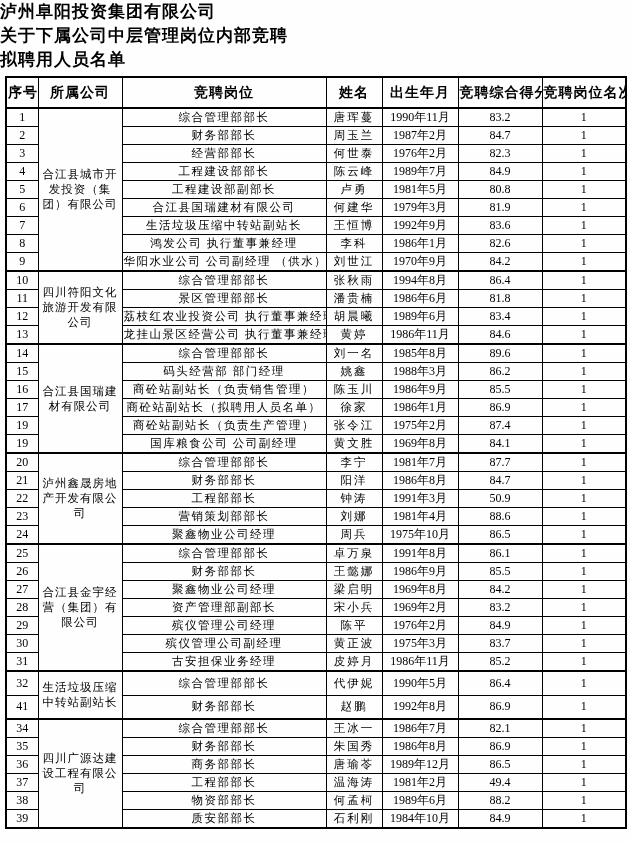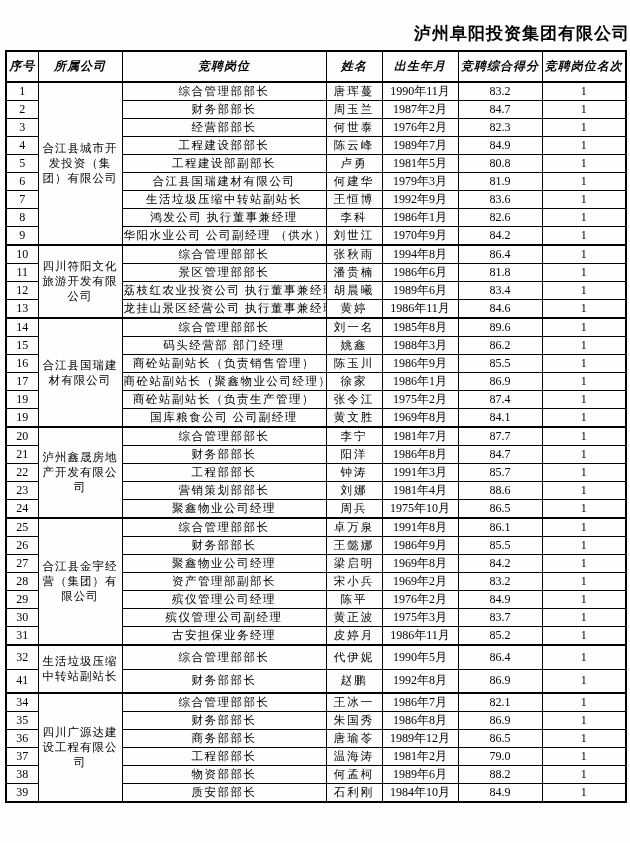--- a/index.html
+++ b/index.html
@@ -10,22 +10,21 @@
   #page {
     position: relative;
     width: 630px;
     height: 843px;
     background: #fefefe;
     font-family: "Liberation Serif", "DejaVu Serif", serif;
     color: #000;
     overflow: hidden;
   }
   #title-block {
-    padding-top: 22px;
-    text-align: right;
+    text-align: left;
     font-weight: bold;
     font-size: 17px;
     line-height: 24px;
     letter-spacing: 1px;
   }
   table {
     border-collapse: collapse;
     table-layout: fixed;
     width: 620px;
     margin: 4px 0 0 5px;
@@ -34,24 +33,23 @@
   th, td {
     border: 1px solid #000;
     padding: 0 1px;
     text-align: center;
     vertical-align: middle;
     overflow: hidden;
     white-space: nowrap;
   }
   thead th {
     height: 29px;
-    font-size: 12px;
+    font-size: 14px;
     font-weight: bold;
     letter-spacing: 1px;
-    font-style: italic;
   }
   tbody td {
     height: 17px;
     font-size: 11.5px;
   }
   tr.group-start td, tr.group-start th { border-top: 2px solid #000; }
   td.col-company {
     letter-spacing: 1px;
     white-space: normal;
     line-height: 15px;
@@ -63,20 +61,22 @@
     font-size: 12px;
     letter-spacing: 0;
   }
 </style>
 </head>
 <body>
 
 <div id="page">
   <div id="title-block">
     <div>泸州阜阳投资集团有限公司</div>
+    <div>关于下属公司中层管理岗位内部竞聘</div>
+    <div>拟聘用人员名单</div>
   </div>
 
   <table>
     <colgroup>
       <col style="width:32px">
       <col style="width:84px">
       <col style="width:204px">
       <col style="width:56px">
       <col style="width:76px">
       <col style="width:84px">
@@ -220,21 +220,21 @@
         <tr>
           <td class="col-no">16</td>
           <td class="col-position">商砼站副站长（负责销售管理）</td>
           <td class="col-name">陈玉川</td>
           <td class="col-birth">1986年9月</td>
           <td class="col-score">85.5</td>
           <td class="col-rank">1</td>
         </tr>
         <tr>
           <td class="col-no">17</td>
-          <td class="col-position">商砼站副站长（聚鑫物业公司经理）</td>
+          <td class="col-position">商砼站副站长（拟聘用人员名单）</td>
           <td class="col-name">徐家</td>
           <td class="col-birth">1986年1月</td>
           <td class="col-score">86.9</td>
           <td class="col-rank">1</td>
         </tr>
         <tr>
           <td class="col-no">19</td>
           <td class="col-position">商砼站副站长（负责生产管理）</td>
           <td class="col-name">张令江</td>
           <td class="col-birth">1975年2月</td>
@@ -264,21 +264,21 @@
           <td class="col-name">阳洋</td>
           <td class="col-birth">1986年8月</td>
           <td class="col-score">84.7</td>
           <td class="col-rank">1</td>
         </tr>
         <tr>
           <td class="col-no">22</td>
           <td class="col-position">工程部部长</td>
           <td class="col-name">钟涛</td>
           <td class="col-birth">1991年3月</td>
-          <td class="col-score">85.7</td>
+          <td class="col-score">50.9</td>
           <td class="col-rank">1</td>
         </tr>
         <tr>
           <td class="col-no">23</td>
           <td class="col-position">营销策划部部长</td>
           <td class="col-name">刘娜</td>
           <td class="col-birth">1981年4月</td>
           <td class="col-score">88.6</td>
           <td class="col-rank">1</td>
         </tr>
@@ -387,21 +387,21 @@
           <td class="col-name">唐瑜苓</td>
           <td class="col-birth">1989年12月</td>
           <td class="col-score">86.5</td>
           <td class="col-rank">1</td>
         </tr>
         <tr>
           <td class="col-no">37</td>
           <td class="col-position">工程部部长</td>
           <td class="col-name">温海涛</td>
           <td class="col-birth">1981年2月</td>
-          <td class="col-score">79.0</td>
+          <td class="col-score">49.4</td>
           <td class="col-rank">1</td>
         </tr>
         <tr>
           <td class="col-no">38</td>
           <td class="col-position">物资部部长</td>
           <td class="col-name">何孟柯</td>
           <td class="col-birth">1989年6月</td>
           <td class="col-score">88.2</td>
           <td class="col-rank">1</td>
         </tr>

